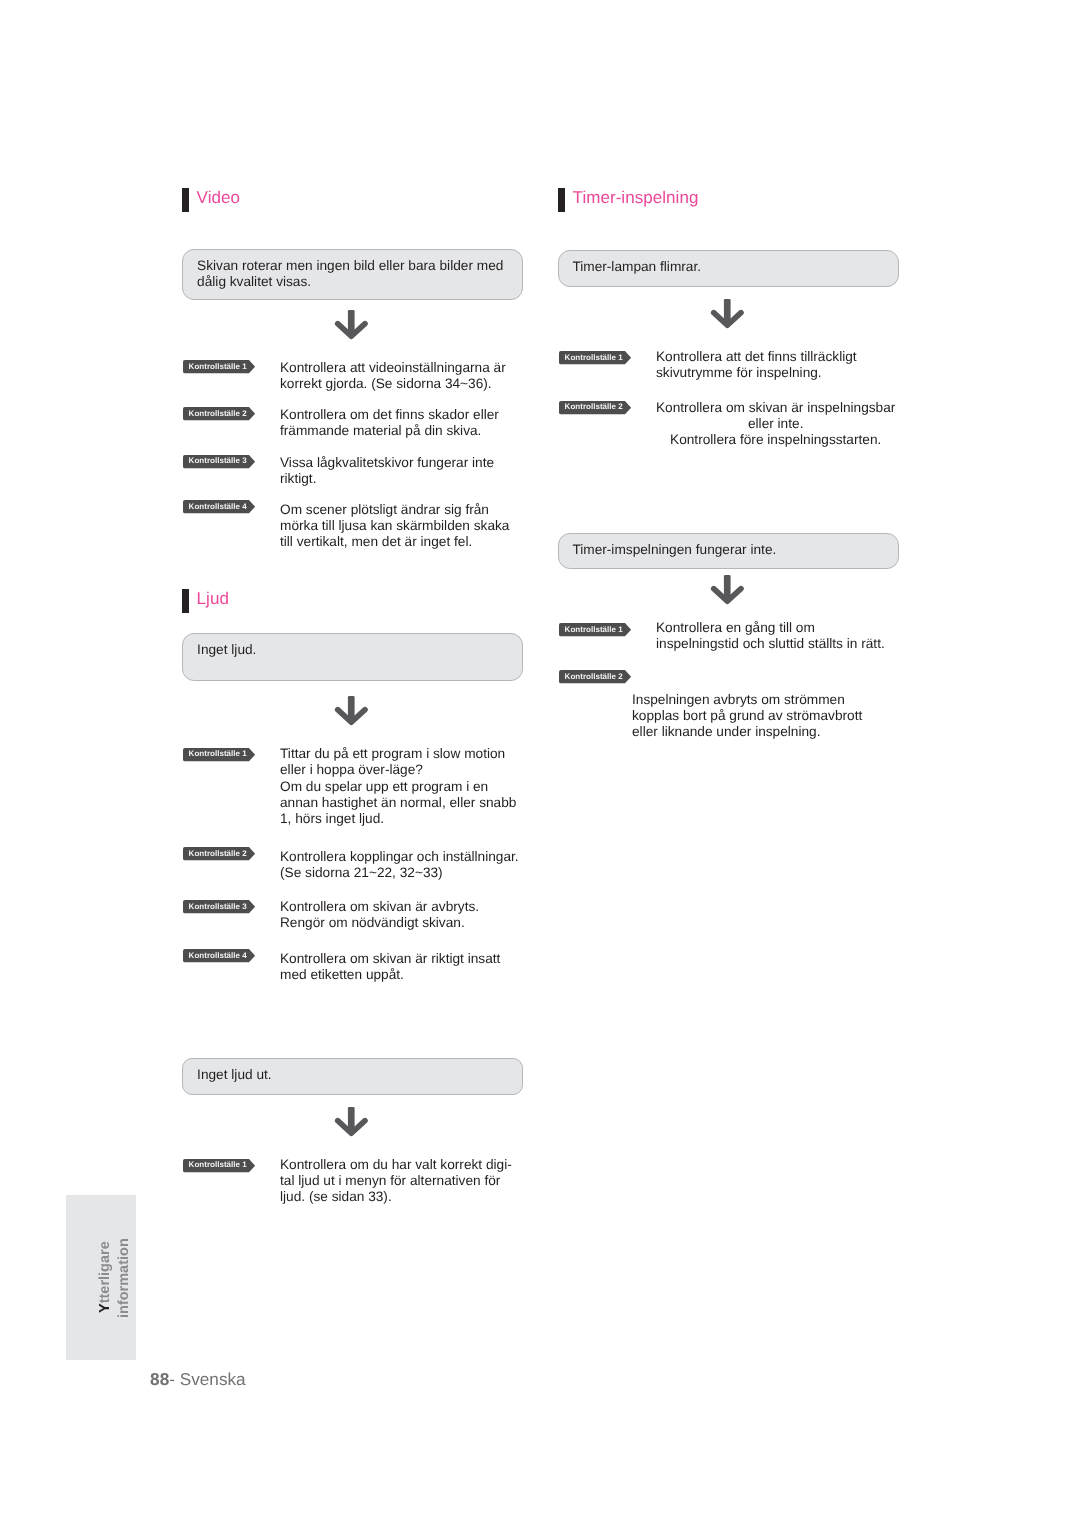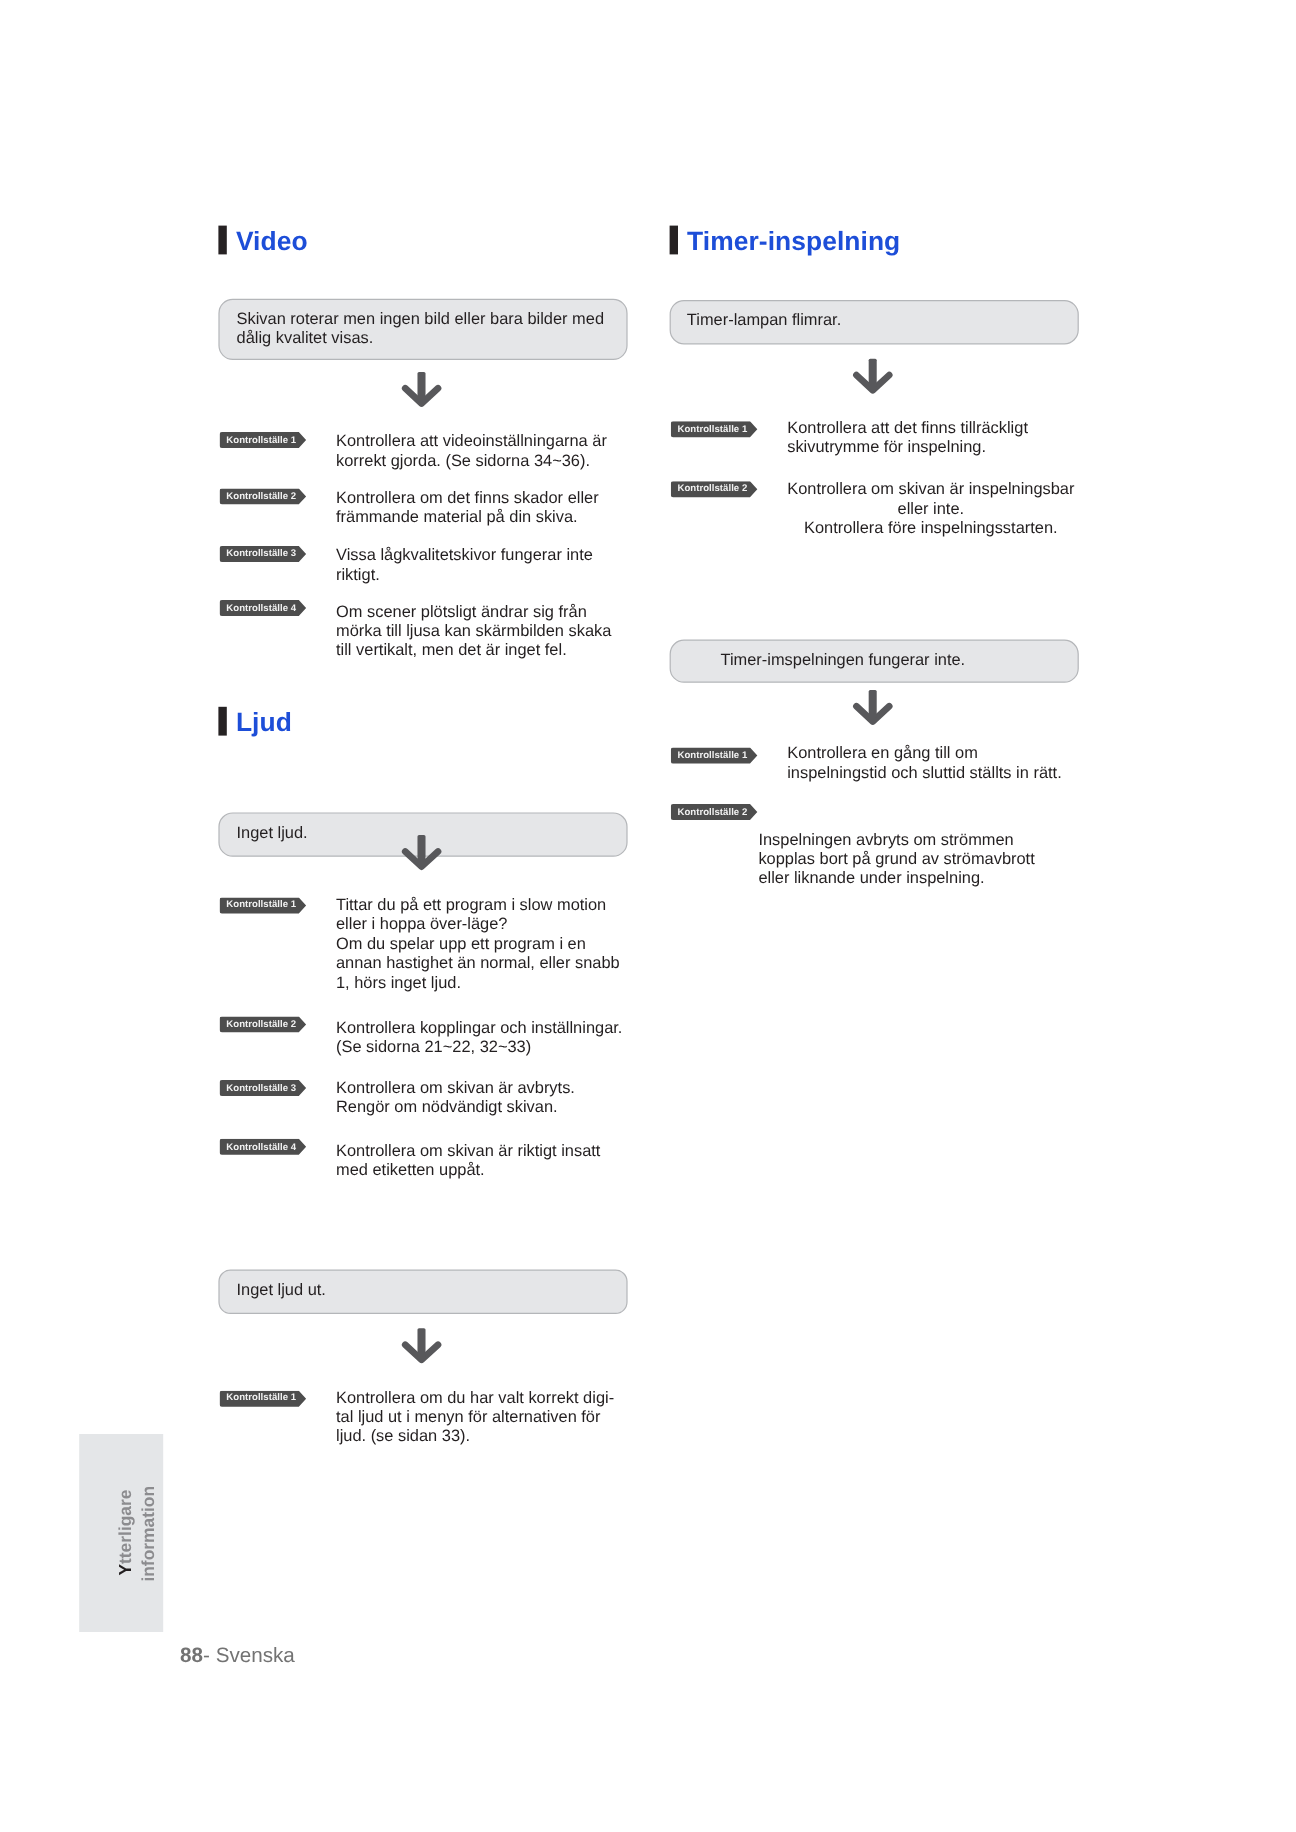--- a/index.html
+++ b/index.html
@@ -4,22 +4,22 @@
 <title>Svenska - 88</title>
 <style>
   html,body{margin:0;padding:0;}
   body{width:1080px;height:1527px;background:#ffffff;
        font-family:"Liberation Sans",sans-serif;overflow:hidden;position:relative;
        -webkit-font-smoothing:antialiased;text-rendering:geometricPrecision;}
   .page{position:absolute;left:0;top:0;width:1080px;height:1527px;background:#ffffff;}
 
   .heading{position:absolute;}
   .heading .hbar{position:absolute;left:0;top:0;width:7px;height:23.5px;background:#262223;}
-  .heading .htxt{position:absolute;left:14.6px;top:-0.2px;font-size:22px;font-weight:bold;
-       color:#1d4ed8;white-space:nowrap;letter-spacing:0.05px;}
+  .heading .htxt{position:absolute;left:14.6px;top:-0.2px;font-size:17px;font-weight:normal;
+       color:#ec4899;white-space:nowrap;letter-spacing:0.05px;}
 
   .symptom{position:absolute;box-sizing:border-box;background:#e5e6e8;
        border:1px solid #b4b6b9;border-radius:12px;}
   .symptom .stxt{position:absolute;font-size:13.68px;color:#231f20;
        line-height:16.2px;white-space:pre;}
 
   .arrow{position:absolute;}
 
   .badge{position:absolute;width:73px;height:14px;}
   .badge svg{position:absolute;left:0;top:0;display:block;}
@@ -87,21 +87,21 @@
 riktigt.</div>
       <div class="badge" style="left: 182.6px; top: 499.9px;">
         <svg width="73" height="14" viewBox="0 0 73 14" xmlns="http://www.w3.org/2000/svg">
           <path d="M1.9 0 H66.0 L72.1 6.65 L66.0 13.3 H1.9 A1.9 1.9 0 0 1 0 11.4 V1.9 A1.9 1.9 0 0 1 1.9 0 Z" fill="#4d4d4d"></path>
         </svg>
         <div class="btxt"><span>Kontrollställe</span> <span>4</span></div>
       </div>
       <div class="ctext" style="left: 280px; top: 501.5px;">Om scener plötsligt ändrar sig från
 mörka till ljusa kan skärmbilden skaka
 till vertikalt, men det är inget fel.</div>
-      <div class="symptom" style="left: 182px; top: 677px; width: 341px; height: 37px; padding-left: 12px;">
+      <div class="symptom" style="left: 182px; top: 633px; width: 341px; height: 48px; padding-left: 12px;">
         <div class="stxt" style="top: 8.1px; left: 14.1px;">Inget ljud.</div>
       </div>
       <div class="arrow" style="left: 332.05px; top: 691.9px;"><svg width="40" height="36" viewBox="0 0 40 36" xmlns="http://www.w3.org/2000/svg">
           <path d="M5.7 17.6 L19.3 30.2 L33.0 17.6" fill="none" stroke="#58585b" stroke-width="5.6" stroke-linecap="round" stroke-linejoin="round"></path>
           <rect x="15.9" y="3.9" width="6.7" height="23.5" rx="1.3" fill="#58585b"></rect>
         </svg></div>
       <div class="badge" style="left: 182.6px; top: 747.5px;">
         <svg width="73" height="14" viewBox="0 0 73 14" xmlns="http://www.w3.org/2000/svg">
           <path d="M1.9 0 H66.0 L72.1 6.65 L66.0 13.3 H1.9 A1.9 1.9 0 0 1 0 11.4 V1.9 A1.9 1.9 0 0 1 1.9 0 Z" fill="#4d4d4d"></path>
         </svg>
@@ -170,21 +170,21 @@
       <div class="badge" style="left: 558.6px; top: 400.5px;">
         <svg width="73" height="14" viewBox="0 0 73 14" xmlns="http://www.w3.org/2000/svg">
           <path d="M1.9 0 H66.0 L72.1 6.65 L66.0 13.3 H1.9 A1.9 1.9 0 0 1 0 11.4 V1.9 A1.9 1.9 0 0 1 1.9 0 Z" fill="#4d4d4d"></path>
         </svg>
         <div class="btxt"><span>Kontrollställe</span> <span>2</span></div>
       </div>
       <div class="ctext" style="left: 656px; top: 400px; text-align: center;">Kontrollera om skivan är inspelningsbar
 eller inte.
 Kontrollera före inspelningsstarten.</div>
       <div class="symptom" style="left: 558px; top: 532.9px; width: 341px; height: 35.9px;">
-        <div class="stxt" style="top: 8.2px; left: 13.4px; margin-left: 28px;">Timer-imspelningen fungerar inte.</div>
+        <div class="stxt" style="top: 8.2px; left: 13.4px;">Timer-imspelningen fungerar inte.</div>
       </div>
       <div class="arrow" style="left: 707.7px; top: 571.3px;"><svg width="40" height="36" viewBox="0 0 40 36" xmlns="http://www.w3.org/2000/svg">
           <path d="M5.7 17.6 L19.3 30.2 L33.0 17.6" fill="none" stroke="#58585b" stroke-width="5.6" stroke-linecap="round" stroke-linejoin="round"></path>
           <rect x="15.9" y="3.9" width="6.7" height="23.5" rx="1.3" fill="#58585b"></rect>
         </svg></div>
       <div class="badge" style="left: 558.6px; top: 622.7px;">
         <svg width="73" height="14" viewBox="0 0 73 14" xmlns="http://www.w3.org/2000/svg">
           <path d="M1.9 0 H66.0 L72.1 6.65 L66.0 13.3 H1.9 A1.9 1.9 0 0 1 0 11.4 V1.9 A1.9 1.9 0 0 1 1.9 0 Z" fill="#4d4d4d"></path>
         </svg>
         <div class="btxt"><span>Kontrollställe</span> <span>1</span></div>

